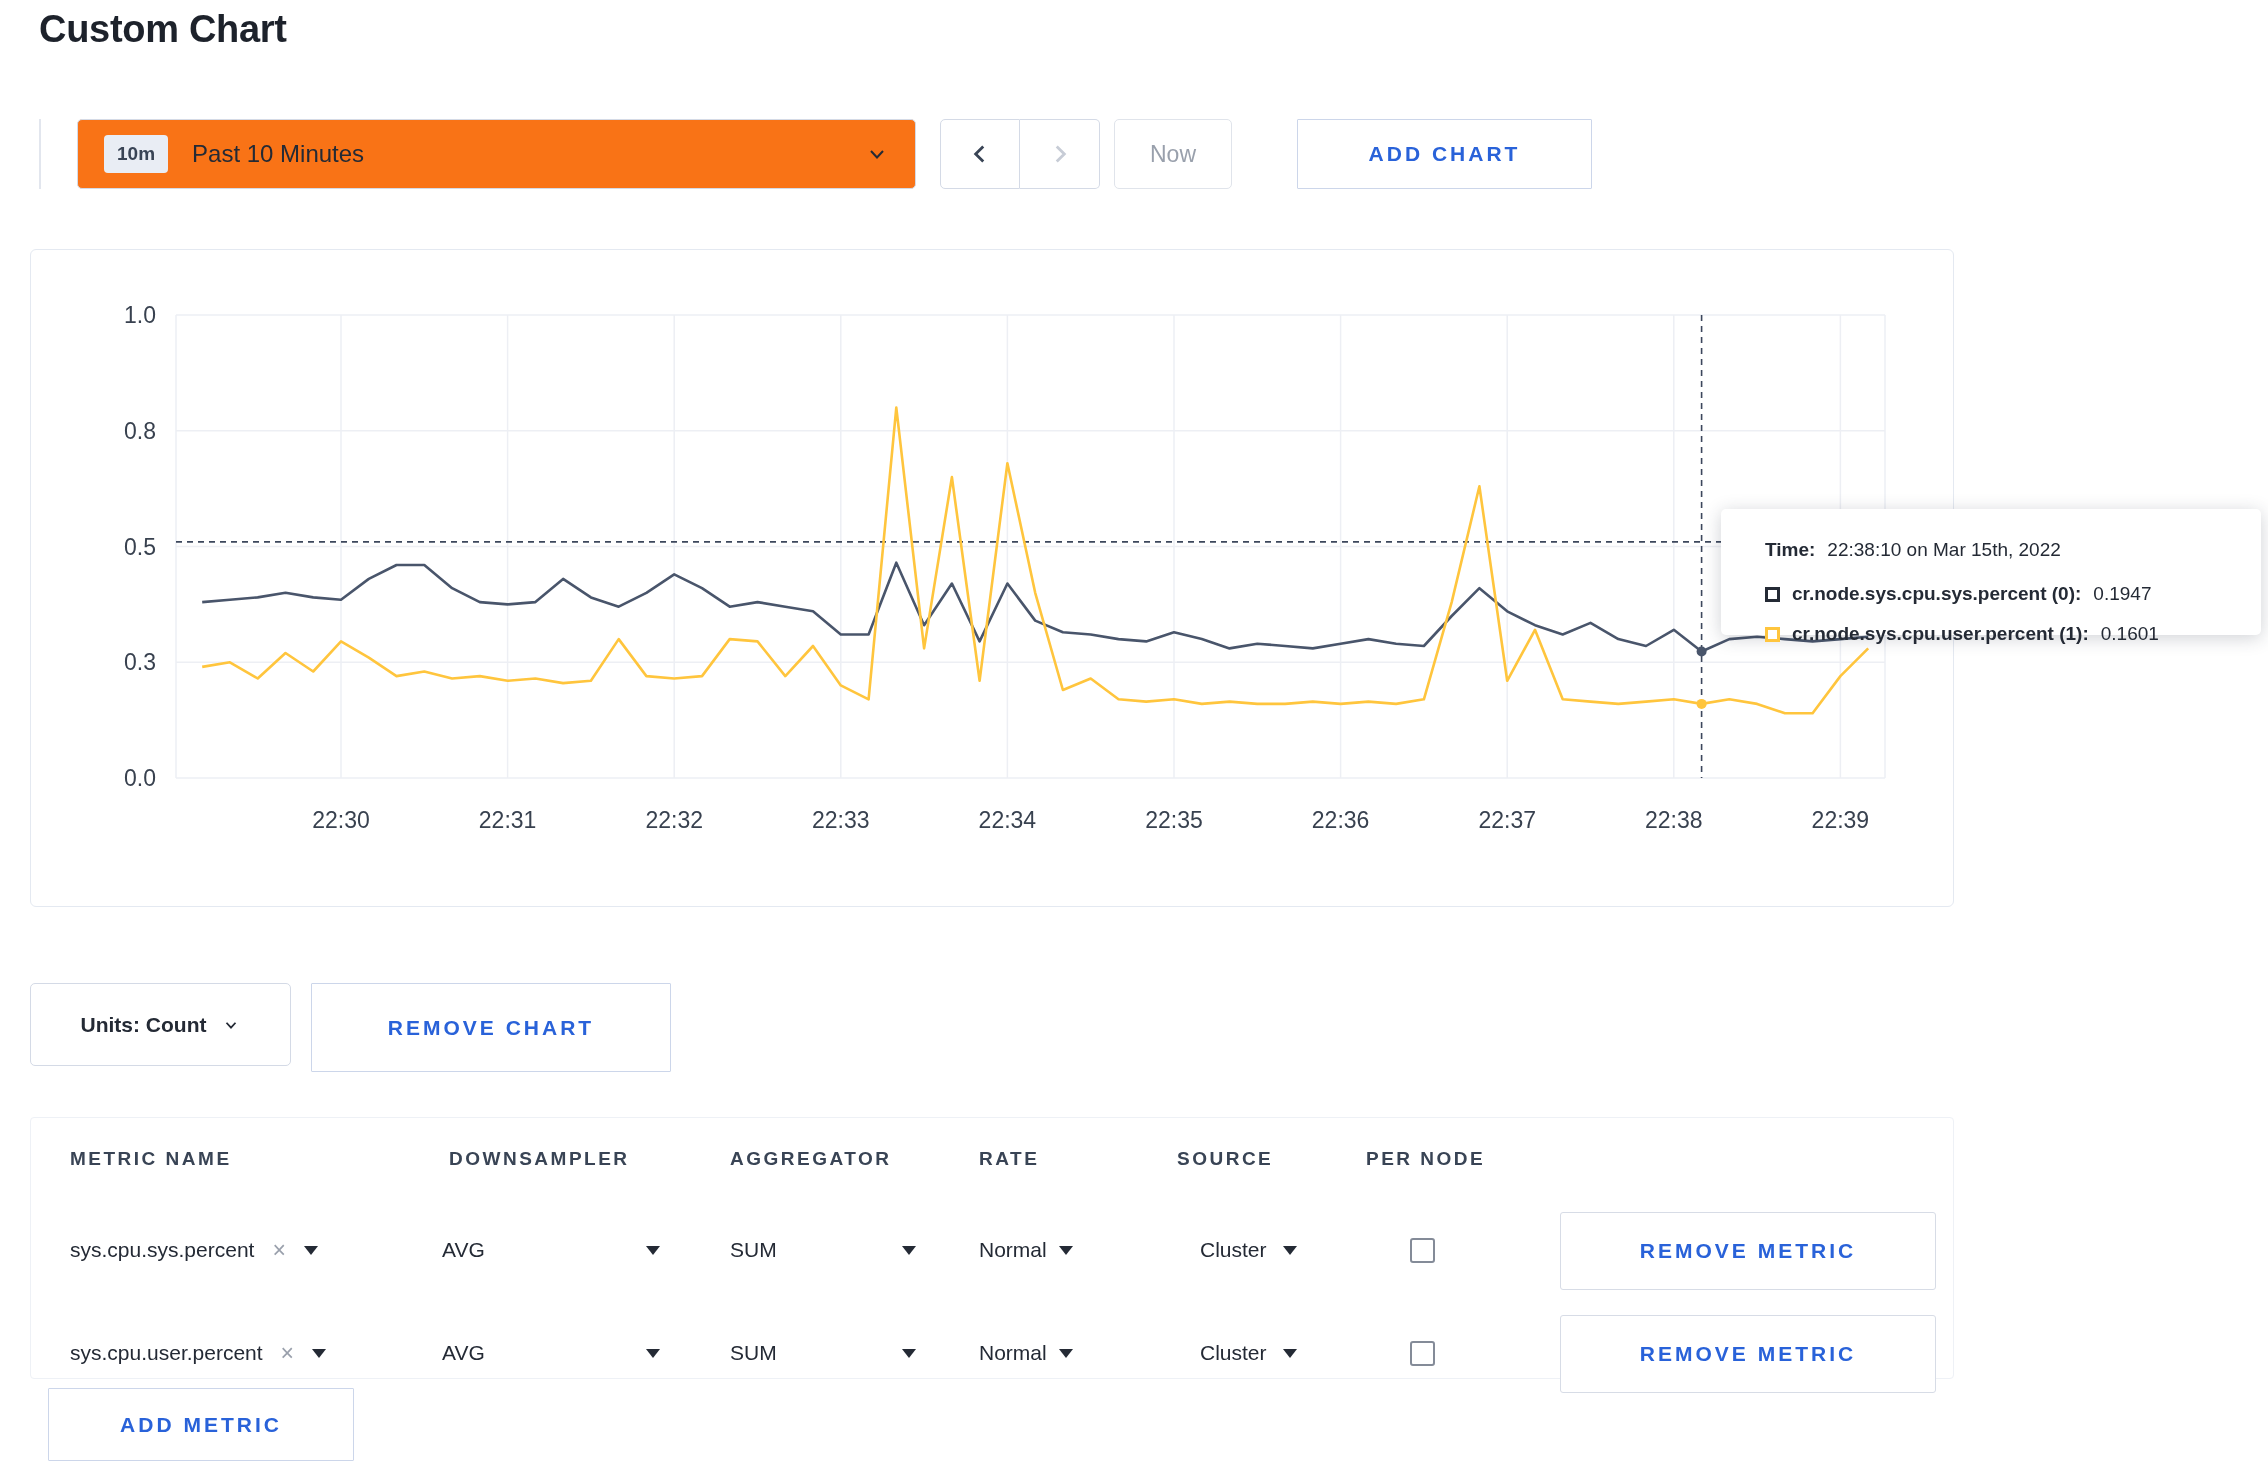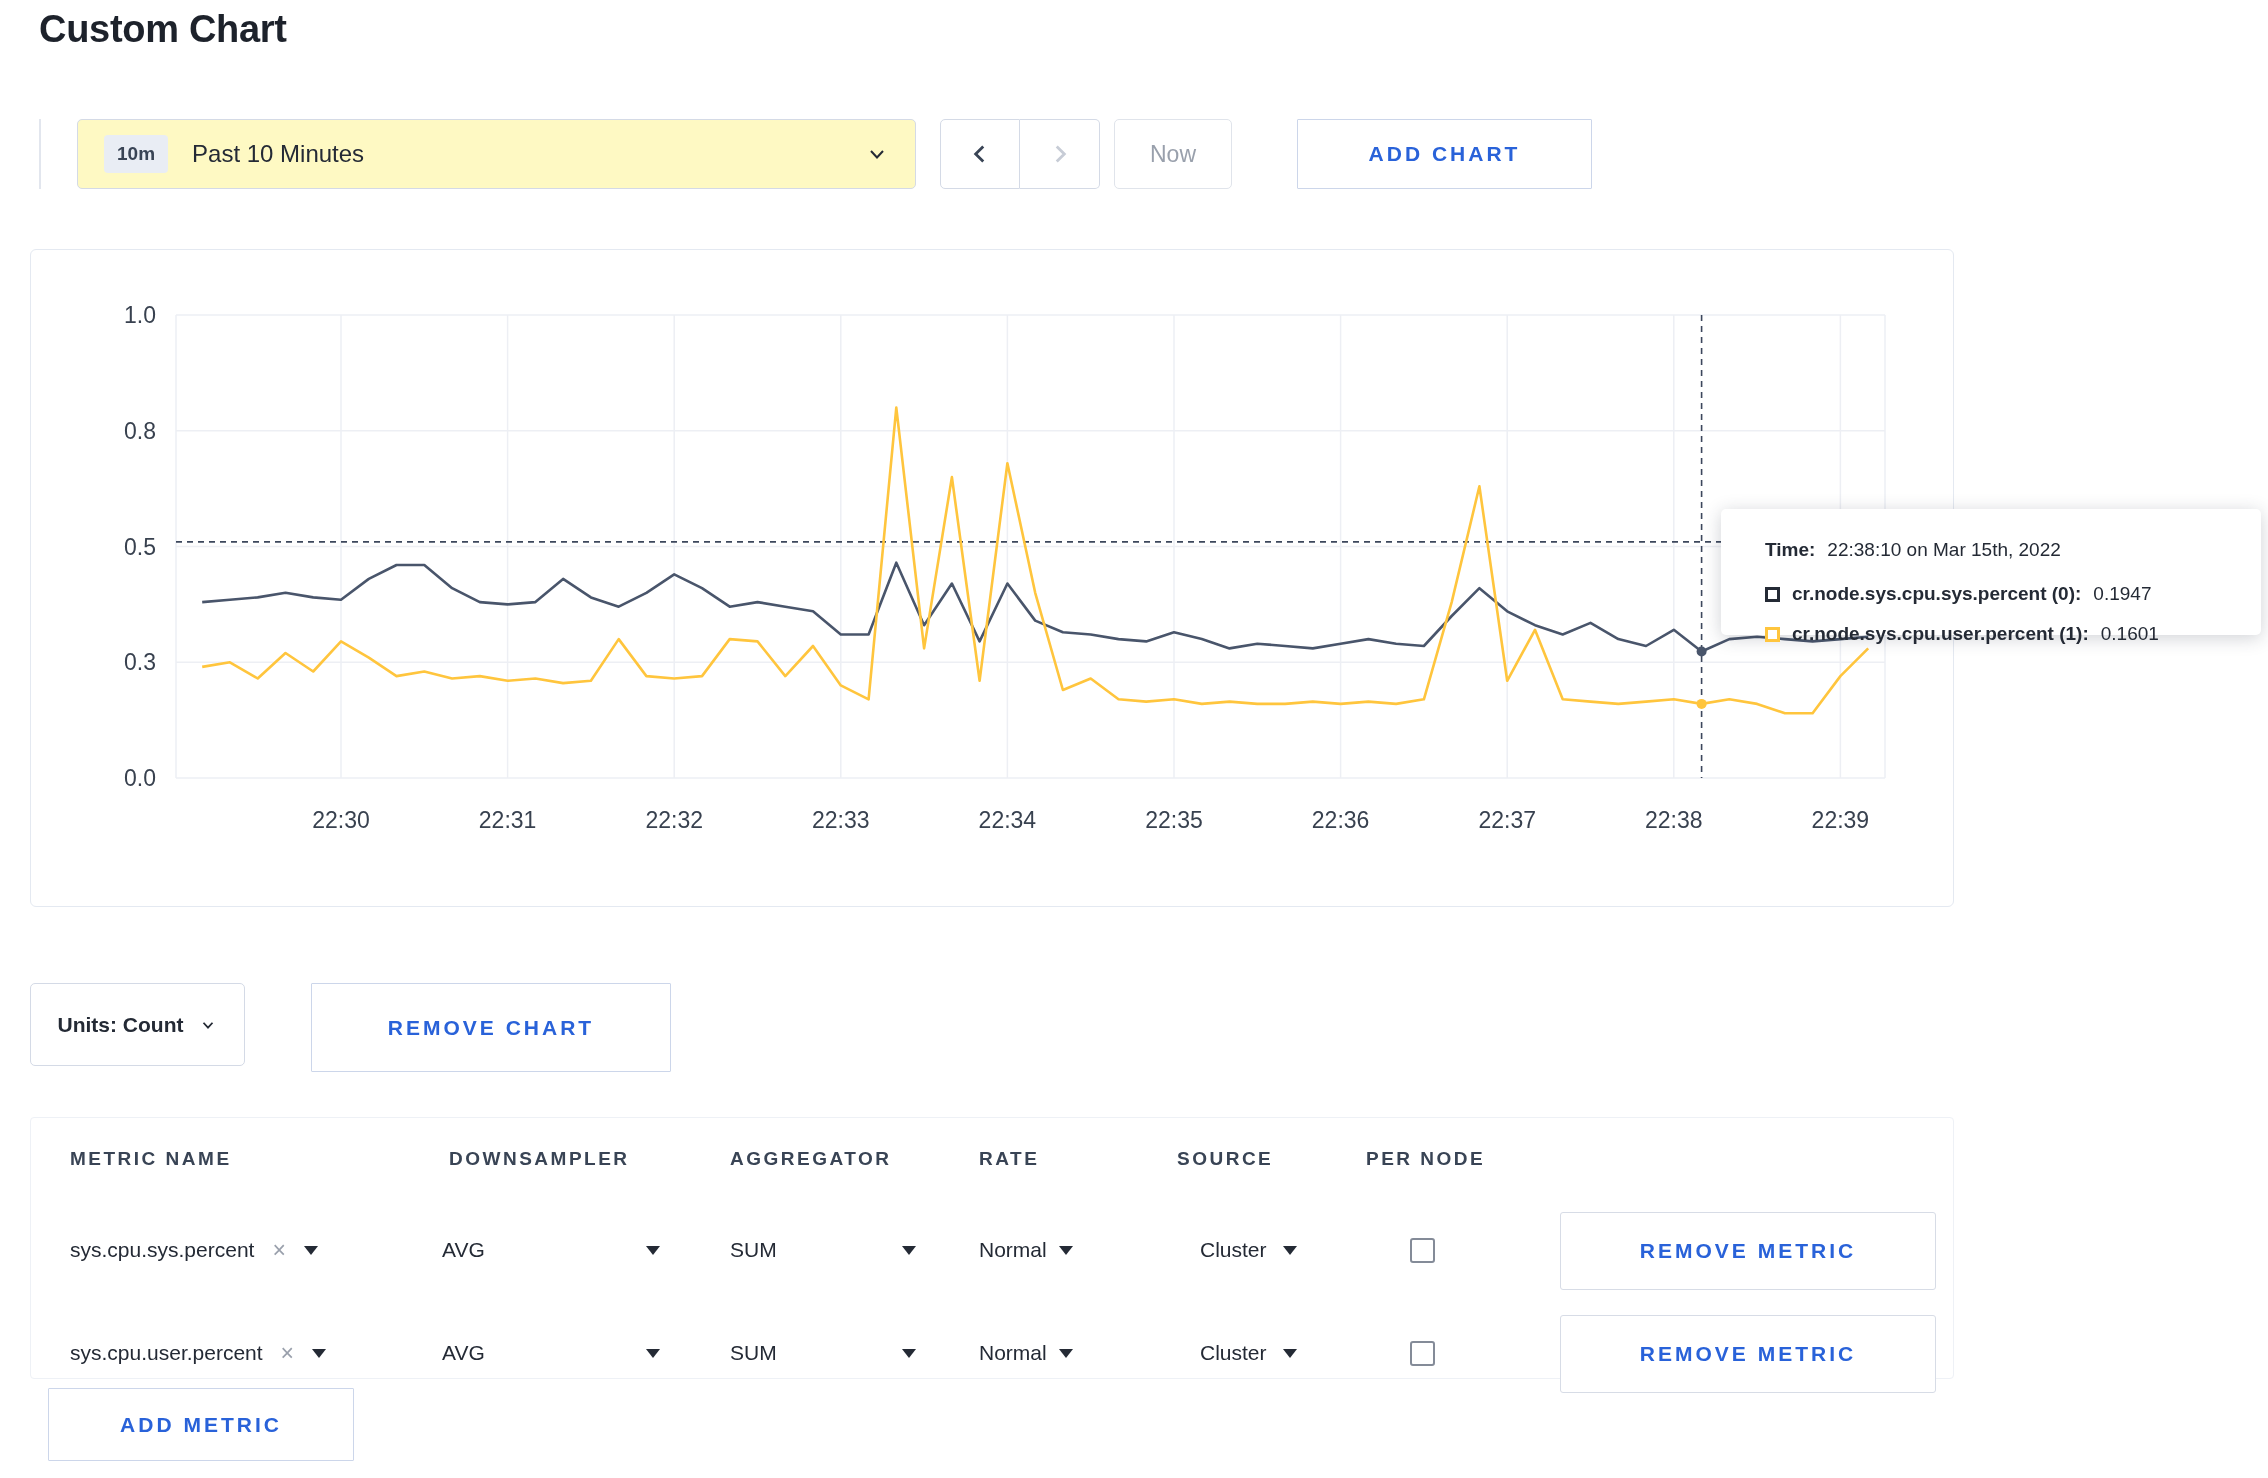--- a/index.html
+++ b/index.html
@@ -4,21 +4,21 @@
 <style>
   * { margin:0; padding:0; box-sizing:border-box; }
   html,body { background:#fff; }
   body { font-family:"Liberation Sans", sans-serif; color:#242a35; }
   #app { position:relative; width:2268px; height:1478px; background:#ffffff; overflow:hidden; }
 
   .page-title { position:absolute; left:39px; top:8px; font-size:38px; font-weight:700; color:#1d222b; letter-spacing:-0.3px; }
 
   
   .toolbar-rule { position:absolute; left:39px; top:119px; width:2px; height:70px; background:#e2e6ee; }
-  .time-dropdown { position:absolute; left:77px; top:119px; width:839px; height:70px; border:1px solid #d4dae6; border-radius:5px; background:#fef9c3; display:flex; align-items:center; padding:0 26px; gap:24px; cursor:pointer; }
+  .time-dropdown { position:absolute; left:77px; top:119px; width:839px; height:70px; border:1px solid #d4dae6; border-radius:5px; background:#f97316; display:flex; align-items:center; padding:0 26px; gap:24px; cursor:pointer; }
   .time-badge { background:#e9edf4; border-radius:4px; padding:8px 13px; font-size:19px; font-weight:700; color:#394455; }
   .time-label { font-size:24px; color:#242a35; }
   .time-dropdown svg { margin-left:auto; }
 
   .pager { position:absolute; left:940px; top:119px; display:flex; }
   .pager button { width:80px; height:70px; background:#fff; border:1px solid #d4dae6; display:flex; align-items:center; justify-content:center; cursor:pointer; }
   .pager button:first-child { border-radius:5px 0 0 5px; }
   .pager button:last-child { border-radius:0 5px 5px 0; border-left:none; }
 
   .now-button { position:absolute; left:1114px; top:119px; width:118px; height:70px; background:#fff; border:1px solid #e0e4eb; border-radius:5px; color:#99a0ac; font-size:23px; font-family:inherit; cursor:pointer; }
@@ -38,21 +38,21 @@
   .tooltip { position:absolute; left:1721px; top:509px; width:540px; height:126px; background:#fff; border-radius:5px; box-shadow:0 3px 18px rgba(40,50,70,0.22); padding:30px 20px 0 44px; z-index:5; font-size:19px; }
   .tt-time { margin-bottom:22px; }
   .tt-label { font-weight:700; margin-right:12px; }
   .tt-row { display:flex; align-items:center; gap:12px; margin-bottom:18px; white-space:nowrap; }
   .swatch { width:15px; height:15px; border:3px solid; background:#fff; flex:0 0 auto; }
   .swatch-sys { border-color:#242a35; }
   .swatch-user { border-color:#ffc53d; }
   .tt-name { font-weight:700; }
 
   
-  .units-button { position:absolute; left:30px; top:983px; width:215px; height:83px; background:#fff; border:1px solid #d4dae6; border-radius:5px; display:flex; align-items:center; justify-content:center; gap:16px; font-size:21px; font-weight:700; color:#242a35; cursor:pointer; font-family:inherit; }
+  .units-button { position:absolute; left:30px; top:983px; width:261px; height:83px; background:#fff; border:1px solid #d4dae6; border-radius:5px; display:flex; align-items:center; justify-content:center; gap:16px; font-size:21px; font-weight:700; color:#242a35; cursor:pointer; font-family:inherit; }
   .remove-chart-button { position:absolute; left:311px; top:983px; width:360px; height:89px; font-size:21px; }
 
   
   .metrics-panel { position:absolute; left:30px; top:1117px; width:1924px; height:262px; background:#fff; border:1px solid #eef1f6; border-radius:4px; }
   .col-header { position:absolute; top:30px; font-size:19px; font-weight:700; letter-spacing:2.5px; color:#394455; }
   .metric-row { position:absolute; left:0; width:100%; height:92px; }
   .metric-row.r0 { top:86px; }
   .metric-row.r1 { top:189px; }
   .cell { position:absolute; top:0; height:92px; display:flex; align-items:center; font-size:21px; color:#242a35; cursor:pointer; }
   .cell-metric { left:39px; gap:18px; }

